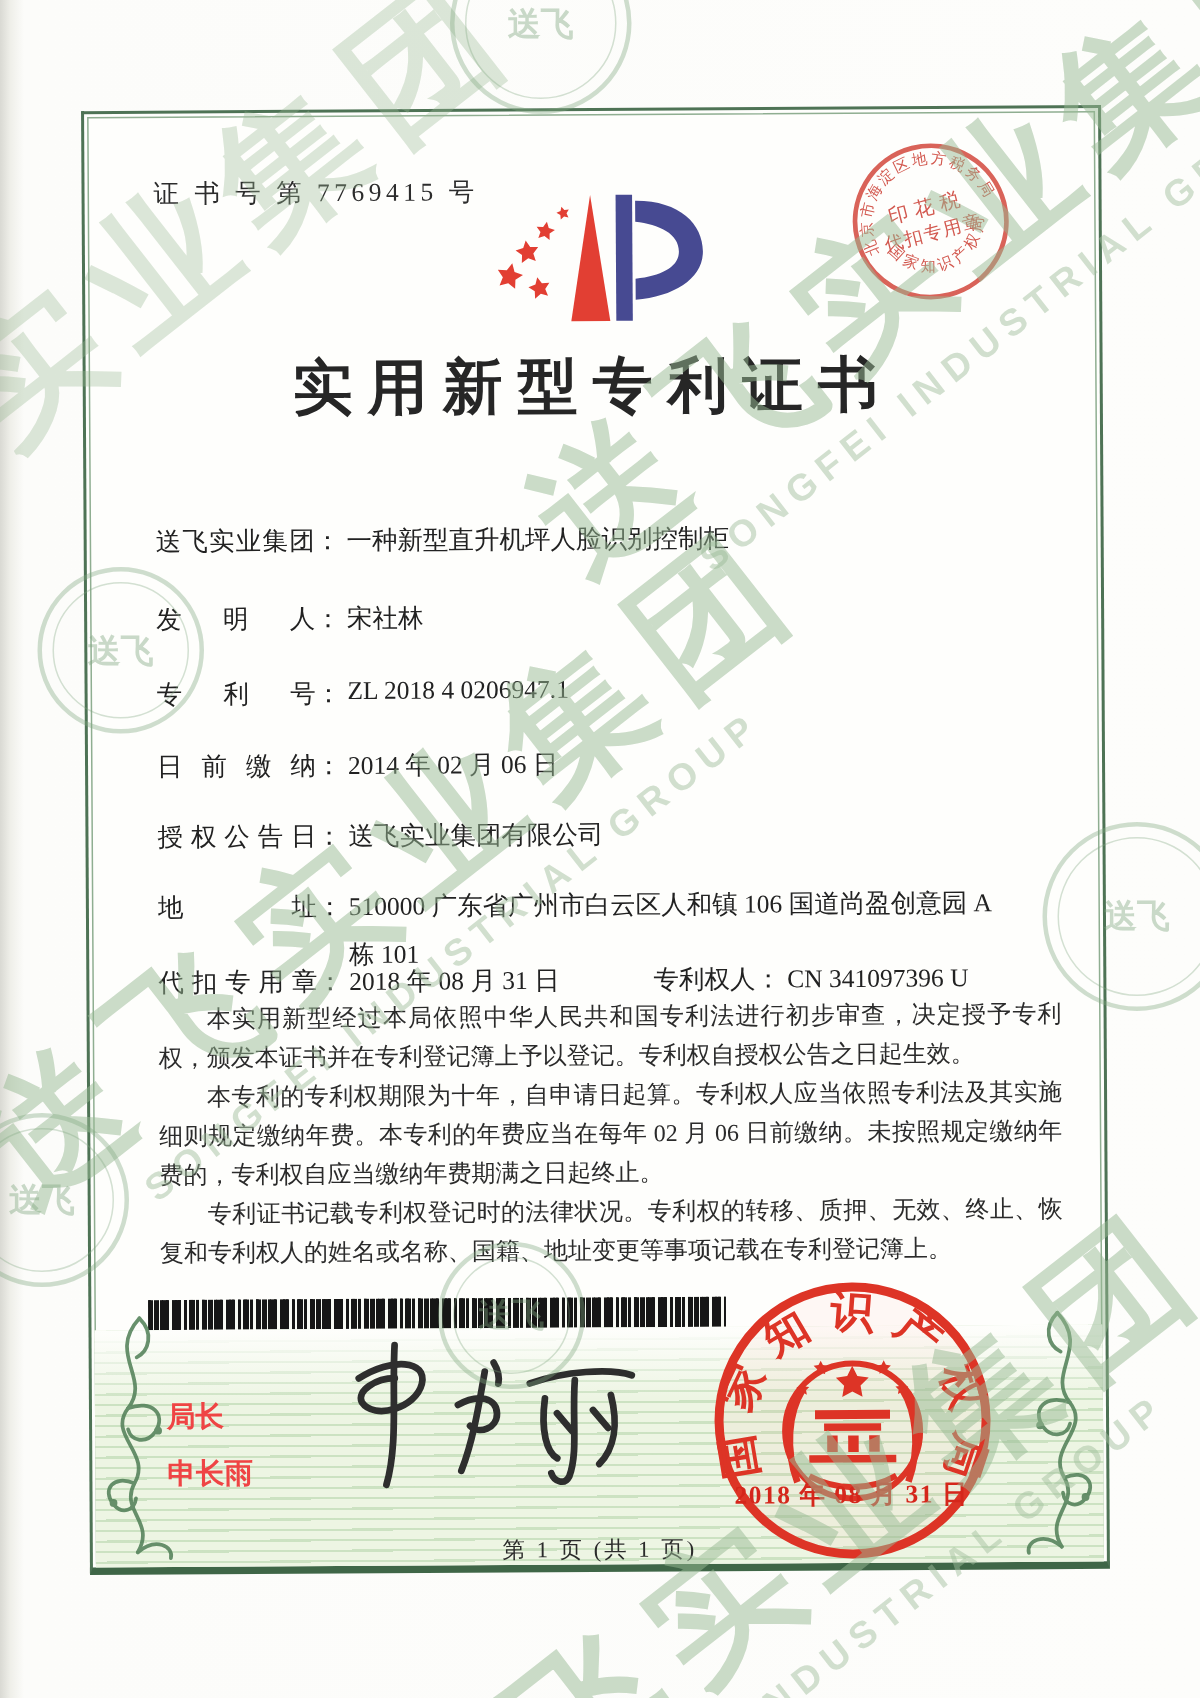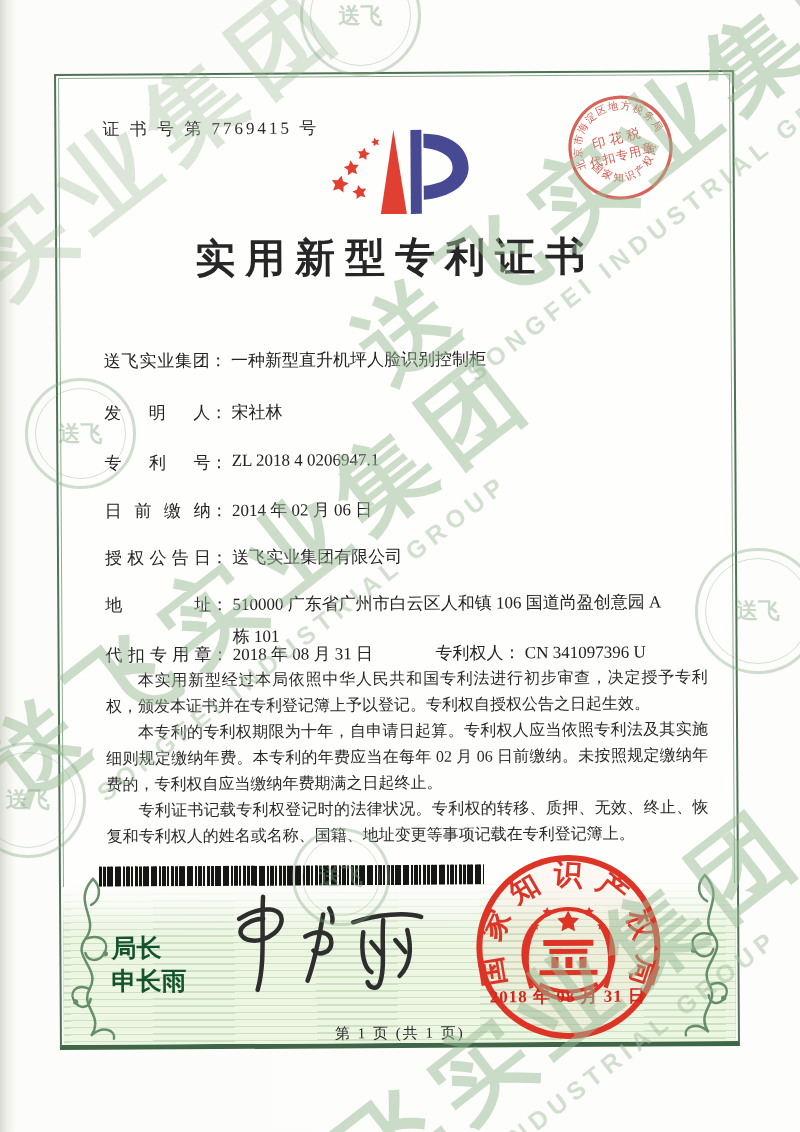--- a/index.html
+++ b/index.html
@@ -36,23 +36,23 @@
   .barcode{position:absolute;left:38px;top:791px;width:385px;height:25px;background-color:#f8faf4;
     background-image:
       repeating-linear-gradient(90deg,#161616 0 2px,transparent 2px 4px),
       repeating-linear-gradient(90deg,#161616 0 3px,transparent 3px 9px),
       repeating-linear-gradient(90deg,#161616 0 1px,transparent 1px 6px);}
   
   .band{position:absolute;left:2px;right:2px;bottom:0;height:158px;background-color:#edf5e3;
     background-image:repeating-linear-gradient(180deg,rgba(150,195,140,.38) 0 1.5px,rgba(255,255,255,0) 1.5px 7px);}
   .band-fade{position:absolute;left:0;right:0;top:0;height:48px;
     background:linear-gradient(#fefefc,rgba(254,254,252,0));}
-  .officer{position:absolute;left:50px;top:856px;font-size:25px;font-weight:600;color:#14532d;
+  .officer{position:absolute;left:50px;top:856px;font-size:19px;font-weight:600;color:#ef4444;
     font-family:"Liberation Sans","DejaVu Sans",sans-serif;}
-  .officer .name{margin-top:0;}
+  .officer .name{margin-top:12px;}
   .signature{position:absolute;left:150px;top:810px;}
   .seal{position:absolute;left:410px;top:777px;}
   .seal-date{position:absolute;left:428px;top:912px;width:180px;font-size:17px;font-weight:700;
     color:#d5261b;letter-spacing:1px;white-space:nowrap;}
   .footer{position:absolute;left:0;right:0;top:950px;text-align:center;font-size:15px;letter-spacing:2px;color:#2b2b2b;}
   .flourish{position:absolute;bottom:2px;opacity:.85;}
   .flourish.left{left:2px;}
   .flourish.right{right:2px;transform:scaleX(-1);}
   
   .tax-stamp{position:absolute;left:505px;top:16px;transform:rotate(-14deg);opacity:.92;}

